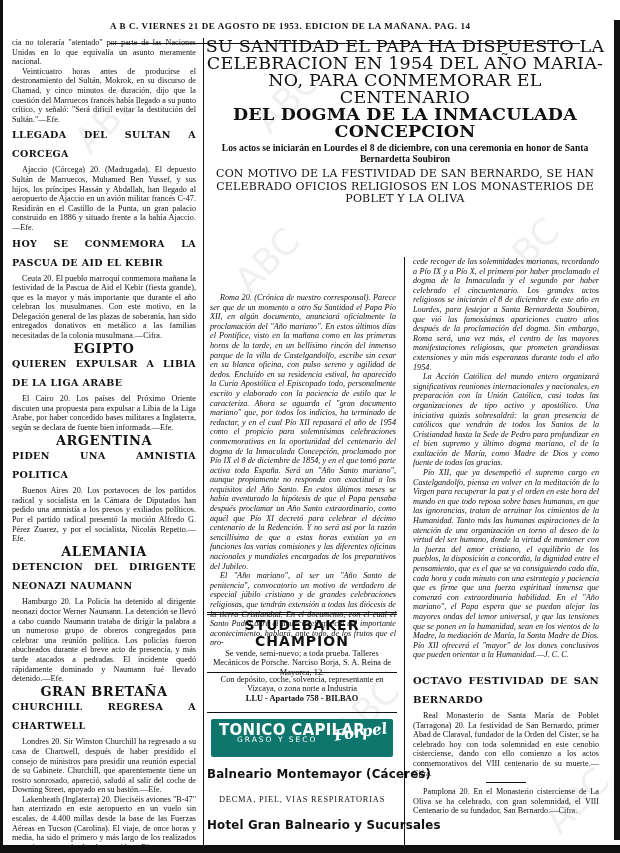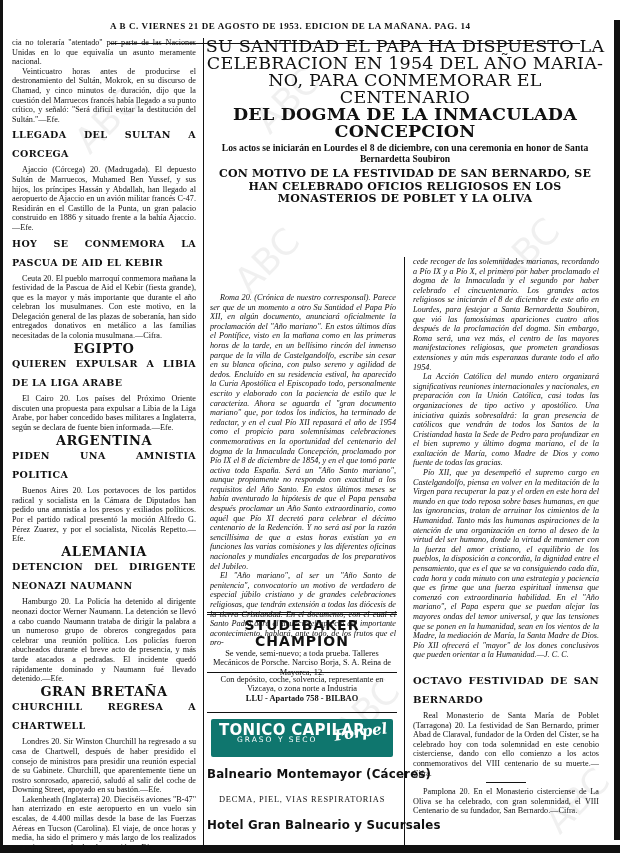--- a/index.html
+++ b/index.html
@@ -14,21 +14,21 @@
   .col-right{left:413px;width:186px;top:257px;}
   .rule-v{position:absolute;background:#111;width:1px;}
   .p{margin:0;text-indent:10px;}
   .h-country{font-family:"DejaVu Serif",serif;font-weight:bold;font-size:13px;text-align:center;margin:3px 0 1px;letter-spacing:0.5px;}
   .h-sub{font-family:"DejaVu Serif",serif;font-weight:bold;font-size:9.5px;line-height:19px;margin:1px 0 2px;letter-spacing:0.4px;}
   .italic{font-style:italic;}
   .lead{position:absolute;left:205px;top:38px;width:400px;}
   .lead-title{font-family:"DejaVu Serif",serif;font-size:17.5px;line-height:17px;text-align:center;letter-spacing:0.2px;margin:0;font-weight:normal;}
   .lead-title .b{font-weight:bold;}
   .lead-deck{font-family:"Liberation Serif",serif;font-weight:bold;font-size:9.6px;text-align:center;line-height:11px;margin:2px 0 0;}
-  .lead2{font-family:"DejaVu Serif",serif;font-weight:bold;font-size:11px;line-height:12.5px;text-align:center;margin:4px 0 0;letter-spacing:0.2px;}
+  .lead2{font-family:"DejaVu Serif",serif;font-weight:normal;font-size:11px;line-height:12.5px;text-align:center;margin:4px 0 0;letter-spacing:0.2px;}
   .ad{position:absolute;left:207px;width:190px;}
   .ad-studebaker{top:612px;border-top:3px double #111;padding-top:2px;}
   .ad-title{font-family:"DejaVu Sans",sans-serif;font-weight:bold;font-size:14px;text-align:center;letter-spacing:1px;}
   .ad-body{font-family:"Liberation Serif",serif;font-size:8.4px;line-height:9.4px;text-align:center;}
   .ad-agente{top:672px;border-top:1.5px solid #111;padding-top:2px;}
   .ad-tonico{top:712px;border-top:1.5px solid #111;padding-top:6px;}
   .tonico-box{background:#0f766e;color:#fff;margin:0 4px;height:38px;position:relative;border-radius:2px;}
   .tonico-main{position:absolute;left:8px;top:2px;font-family:"DejaVu Sans",sans-serif;font-weight:bold;font-size:15px;letter-spacing:0.3px;}
   .tonico-sub{position:absolute;left:26px;top:16px;font-family:"DejaVu Sans",sans-serif;font-size:7.5px;letter-spacing:2px;}
   .tonico-brand{position:absolute;right:6px;top:4px;font-family:"DejaVu Serif",serif;font-style:italic;font-weight:bold;font-size:15px;transform:rotate(-8deg);}

